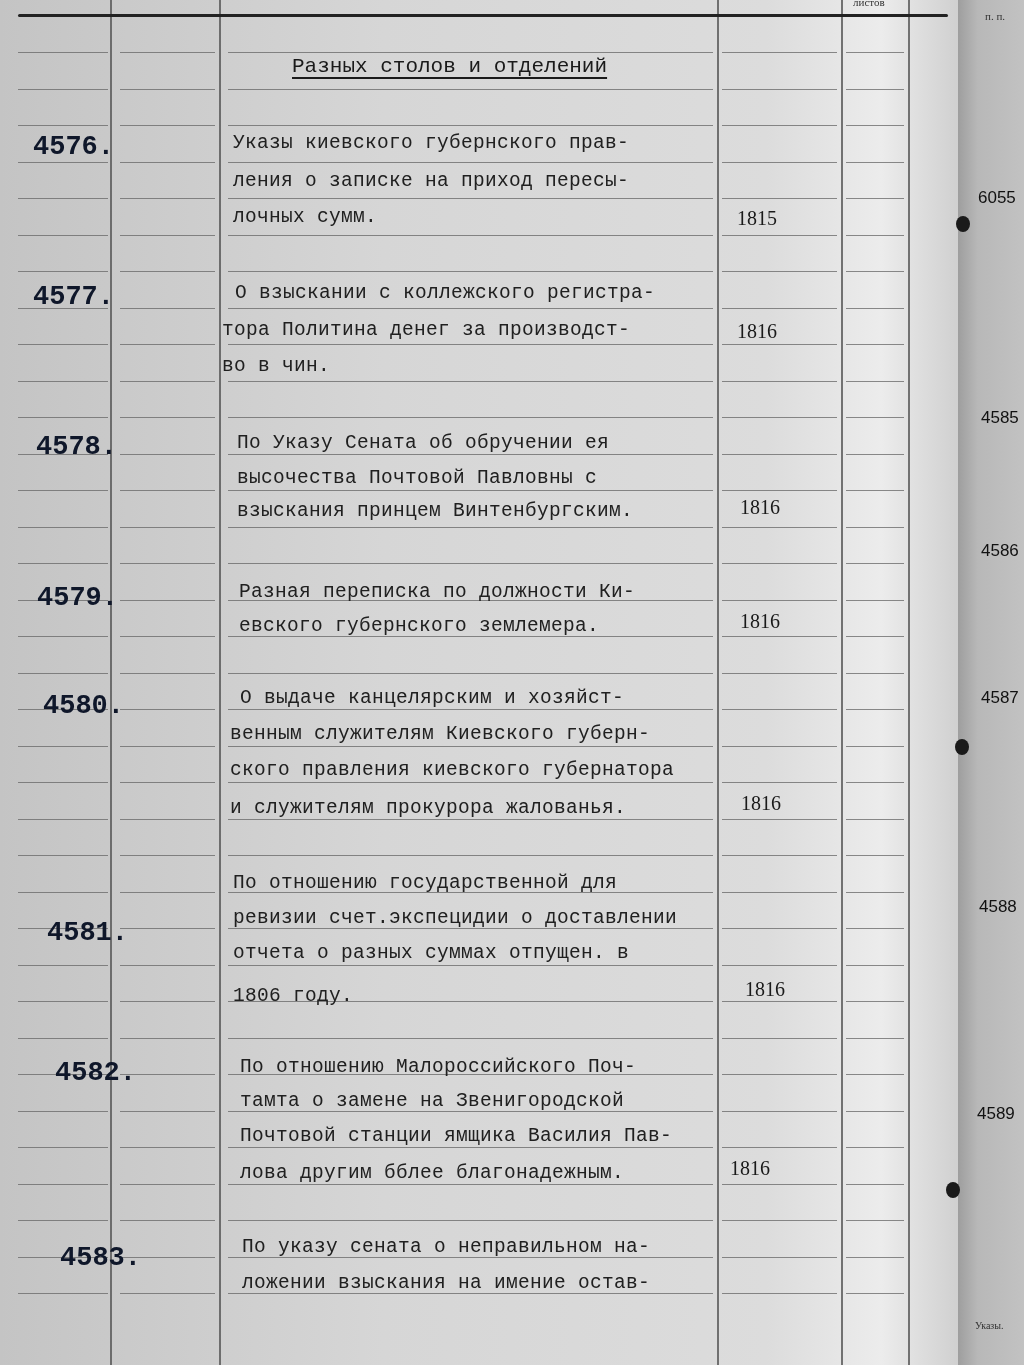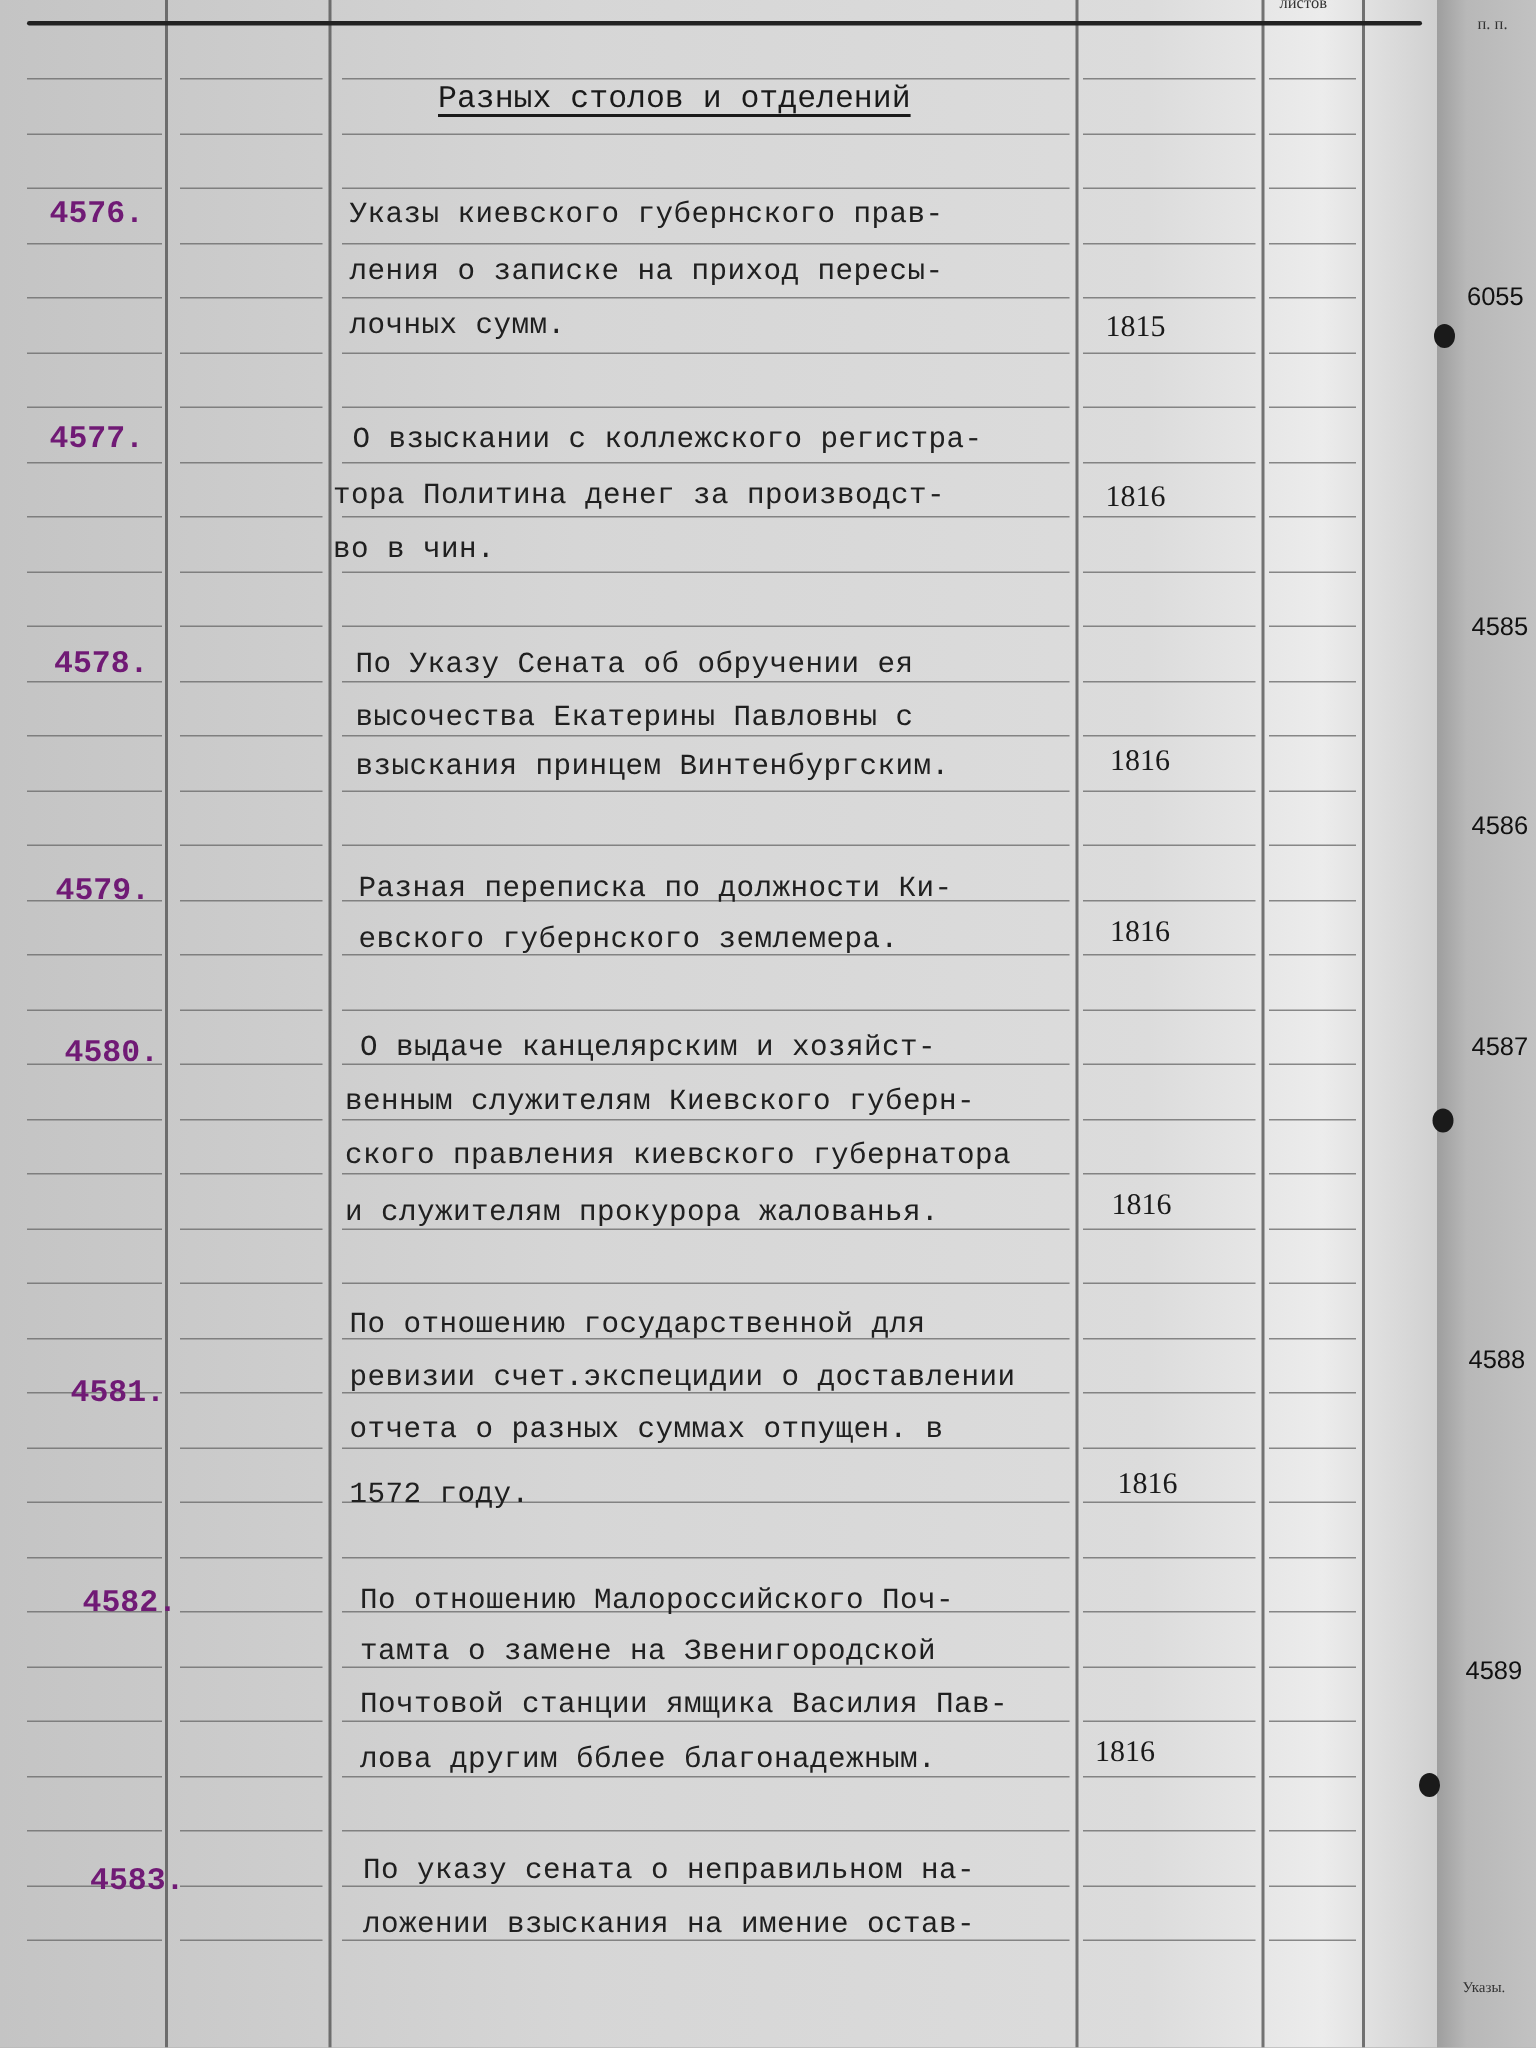--- a/index.html
+++ b/index.html
@@ -5,21 +5,21 @@
   html,body{margin:0;padding:0;}
   body{width:1024px;height:1365px;position:relative;overflow:hidden;background:#b9b9b9;font-family:"Liberation Mono","DejaVu Sans Mono",monospace;}
   .page-left{position:absolute;left:0;top:0;width:958px;height:1365px;background:linear-gradient(90deg,#c4c4c4 0%,#d6d6d6 40%,#dcdcdc 80%,#ececec 92%,#d0d0d0 100%);}
   .page-right{position:absolute;left:958px;top:0;width:66px;height:1365px;background:linear-gradient(90deg,#9e9e9e 0%,#b8b8b8 30%,#c2c2c2 100%);}
   .vline{position:absolute;top:0;width:1.5px;background:#555;height:1365px;opacity:.8;}
   .hline{position:absolute;height:1px;background:#666;opacity:.75;}
   .topline{position:absolute;left:18px;top:14px;width:930px;height:3px;background:#222;border-radius:2px;}
   .hdr-listov{position:absolute;left:853px;top:-4px;font-size:11px;color:#333;font-family:"Liberation Serif",serif;}
   .hdr-pp{position:absolute;left:985px;top:10px;font-size:11px;color:#333;font-family:"Liberation Serif",serif;}
   .section-title{position:absolute;left:292px;top:55px;font-size:21px;color:#1a1a1a;text-decoration:underline;text-decoration-thickness:2px;text-underline-offset:5px;letter-spacing:0;}
-  .num{position:absolute;font-size:21px;color:#701a75;font-weight:bold;}
+  .num{position:absolute;font-size:27px;color:#0f172a;font-weight:bold;}
   .line{position:absolute;font-size:19.5px;color:#202020;white-space:nowrap;letter-spacing:0.3px;}
   .year{position:absolute;font-size:20px;color:#1a1a1a;font-family:"Liberation Serif",serif;}
   .rnum{position:absolute;font-size:17px;color:#111;font-family:"Liberation Sans",sans-serif;}
   .footer-note{position:absolute;left:975px;top:1320px;font-size:10px;color:#333;font-family:"Liberation Serif",serif;}
   .hole{position:absolute;width:14px;height:16px;border-radius:50%;background:#1a1a1a;}
 </style>
 </head>
 <body>
 
 <div class="page-left"></div>
@@ -222,41 +222,41 @@
 <div class="year" style="left:737px;top:207px;">1815</div>
 
 <div class="num" style="left:33px;top:282px;">4577.</div>
 <div class="line" style="left:235px;top:282px;">О взыскании с коллежского регистра-</div>
 <div class="line" style="left:222px;top:319px;">тора Политина денег за производст-</div>
 <div class="line" style="left:222px;top:355px;">во в чин.</div>
 <div class="year" style="left:737px;top:320px;">1816</div>
 
 <div class="num" style="left:36px;top:432px;">4578.</div>
 <div class="line" style="left:237px;top:432px;">По Указу Сената об обручении ея</div>
-<div class="line" style="left:237px;top:467px;">высочества Екатерины Павловны с</div>
+<div class="line" style="left:237px;top:467px;">высочества Почтовой Павловны с</div>
 <div class="line" style="left:237px;top:500px;">взыскания принцем Винтенбургским.</div>
 <div class="year" style="left:740px;top:496px;">1816</div>
 
 <div class="num" style="left:37px;top:583px;">4579.</div>
 <div class="line" style="left:239px;top:581px;">Разная переписка по должности Ки-</div>
 <div class="line" style="left:239px;top:615px;">евского губернского землемера.</div>
 <div class="year" style="left:740px;top:610px;">1816</div>
 
 <div class="num" style="left:43px;top:691px;">4580.</div>
 <div class="line" style="left:240px;top:687px;">О выдаче канцелярским и хозяйст-</div>
 <div class="line" style="left:230px;top:723px;">венным служителям Киевского губерн-</div>
 <div class="line" style="left:230px;top:759px;">ского правления киевского губернатора</div>
 <div class="line" style="left:230px;top:797px;">и служителям прокурора жалованья.</div>
 <div class="year" style="left:741px;top:792px;">1816</div>
 
 <div class="num" style="left:47px;top:918px;">4581.</div>
 <div class="line" style="left:233px;top:872px;">По отношению государственной для</div>
 <div class="line" style="left:233px;top:907px;">ревизии счет.экспецидии о доставлении</div>
 <div class="line" style="left:233px;top:942px;">отчета о разных суммах отпущен. в</div>
-<div class="line" style="left:233px;top:985px;">1572 году.</div>
+<div class="line" style="left:233px;top:985px;">1806 году.</div>
 <div class="year" style="left:745px;top:978px;">1816</div>
 
 <div class="num" style="left:55px;top:1058px;">4582.</div>
 <div class="line" style="left:240px;top:1056px;">По отношению Малороссийского Поч-</div>
 <div class="line" style="left:240px;top:1090px;">тамта о замене на Звенигородской</div>
 <div class="line" style="left:240px;top:1125px;">Почтовой станции ямщика Василия Пав-</div>
 <div class="line" style="left:240px;top:1162px;">лова другим бблее благонадежным.</div>
 <div class="year" style="left:730px;top:1157px;">1816</div>
 
 <div class="num" style="left:60px;top:1243px;">4583.</div>

